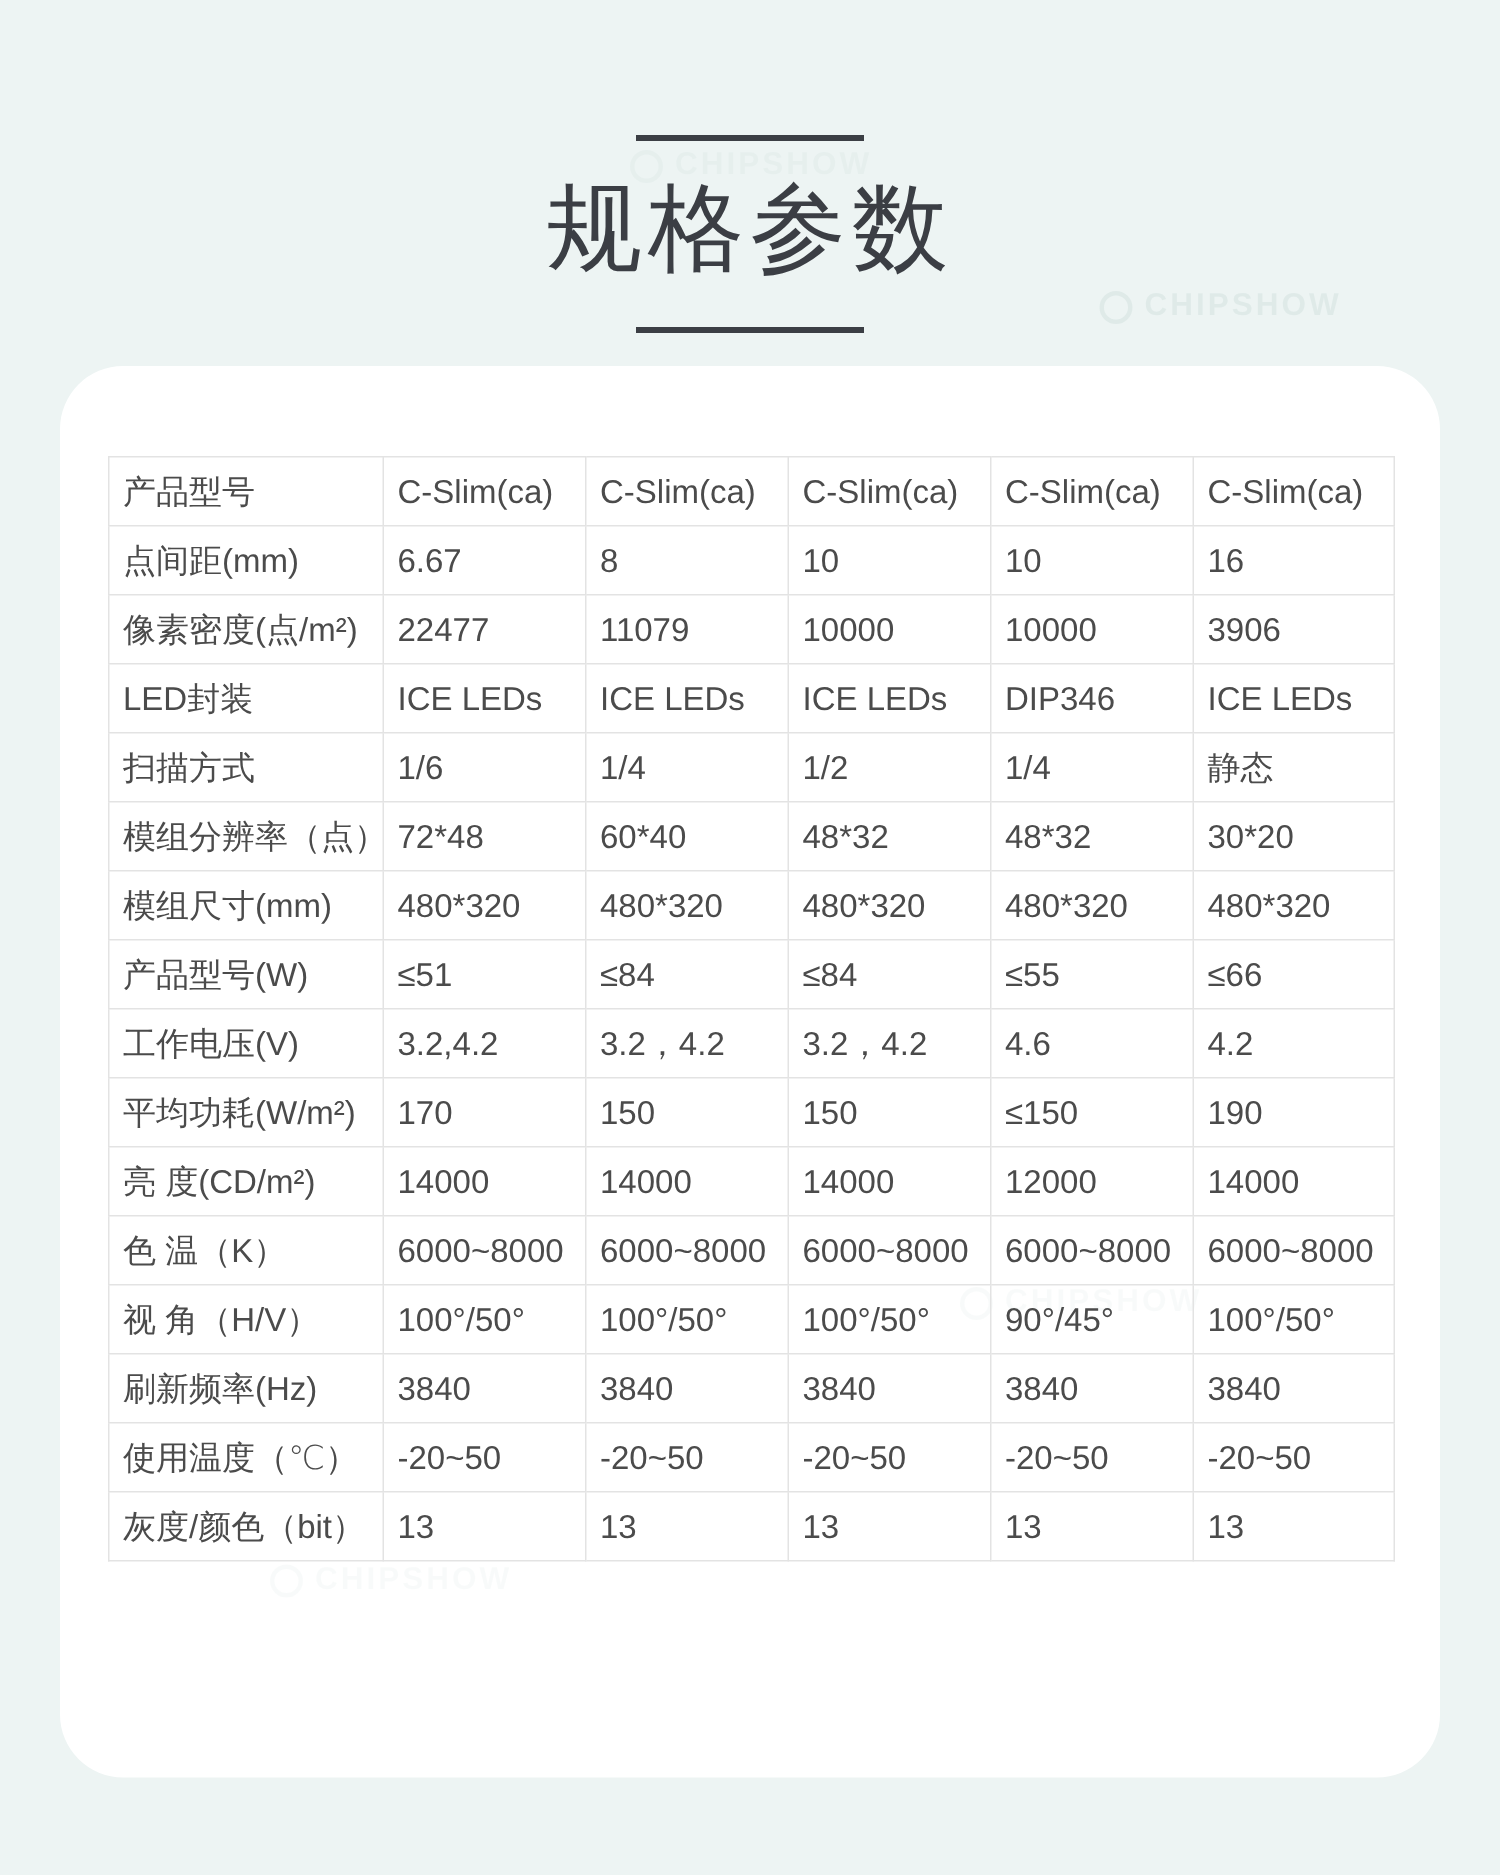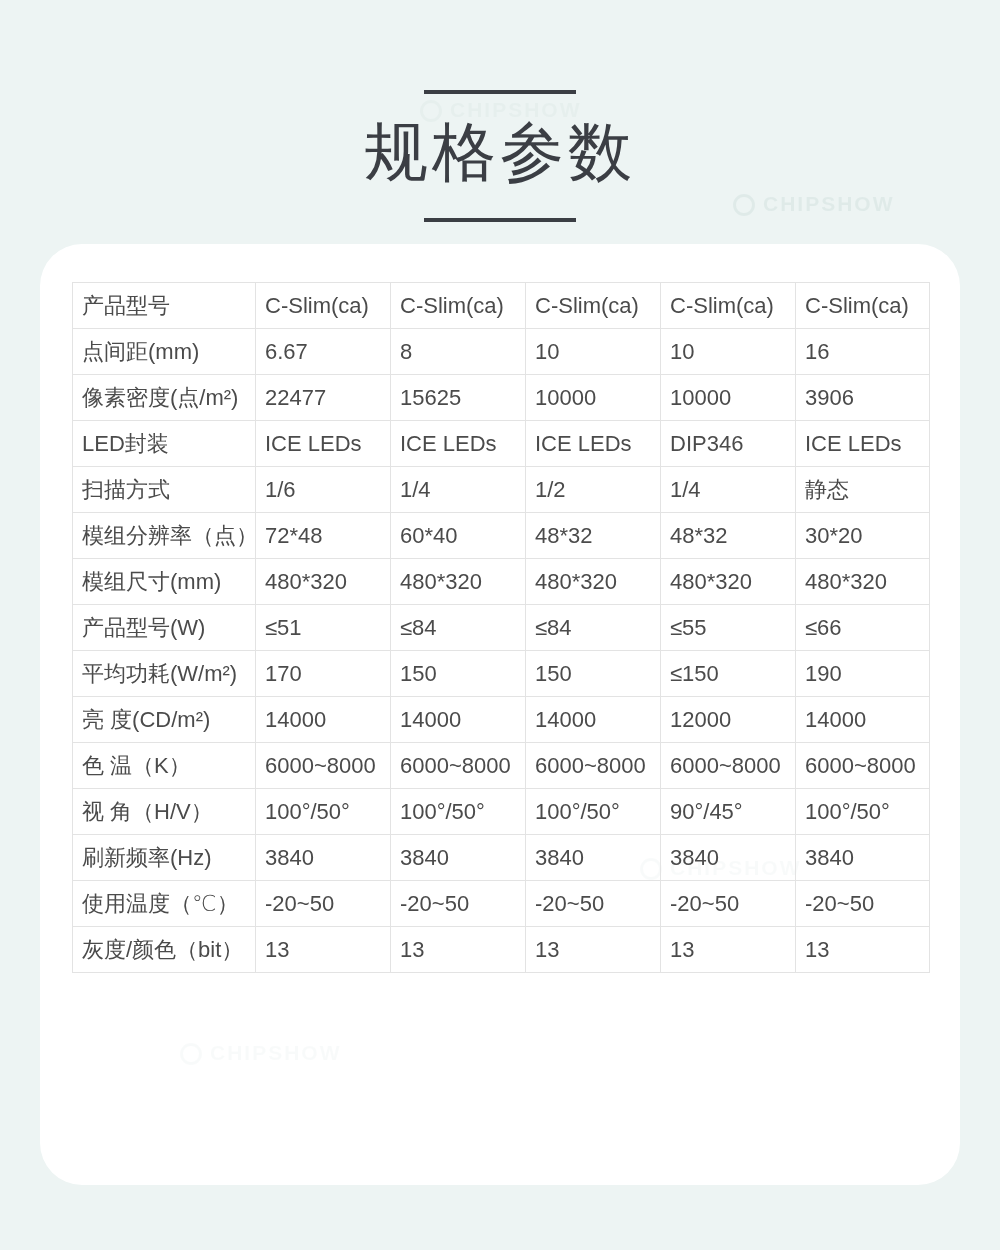--- a/index.html
+++ b/index.html
@@ -69,21 +69,21 @@
     left: 40px;
     top: 244px;
     width: 920px;
     height: 941px;
     background: #ffffff;
     border-radius: 42px;
   }
   table.spec {
     position: absolute;
     left: 32px;
-    top: 38px;
+    top: 60px;
     width: 857px;
     table-layout: fixed;
     border-collapse: collapse;
   }
   table.spec td {
     border: 1px solid #e3e3e3;
     height: 46px;
     font-size: 22px;
     font-weight: 300;
     color: #4b4b4b;
@@ -146,21 +146,21 @@
             <td>点间距(mm)</td>
             <td>6.67</td>
             <td>8</td>
             <td>10</td>
             <td>10</td>
             <td>16</td>
           </tr>
           <tr>
             <td>像素密度(点/m²)</td>
             <td>22477</td>
-            <td>15625</td>
+            <td>11079</td>
             <td>10000</td>
             <td>10000</td>
             <td>3906</td>
           </tr>
           <tr>
             <td>LED封装</td>
             <td>ICE LEDs</td>
             <td>ICE LEDs</td>
             <td>ICE LEDs</td>
             <td>DIP346</td>
@@ -192,20 +192,28 @@
           </tr>
           <tr>
             <td>产品型号(W)</td>
             <td>≤51</td>
             <td>≤84</td>
             <td>≤84</td>
             <td>≤55</td>
             <td>≤66</td>
           </tr>
           <tr>
+            <td>工作电压(V)</td>
+            <td>3.2,4.2</td>
+            <td>3.2，4.2</td>
+            <td>3.2，4.2</td>
+            <td>4.6</td>
+            <td>4.2</td>
+          </tr>
+          <tr>
             <td>平均功耗(W/m²)</td>
             <td>170</td>
             <td>150</td>
             <td>150</td>
             <td>≤150</td>
             <td>190</td>
           </tr>
           <tr>
             <td>亮 度(CD/m²)</td>
             <td>14000</td>

